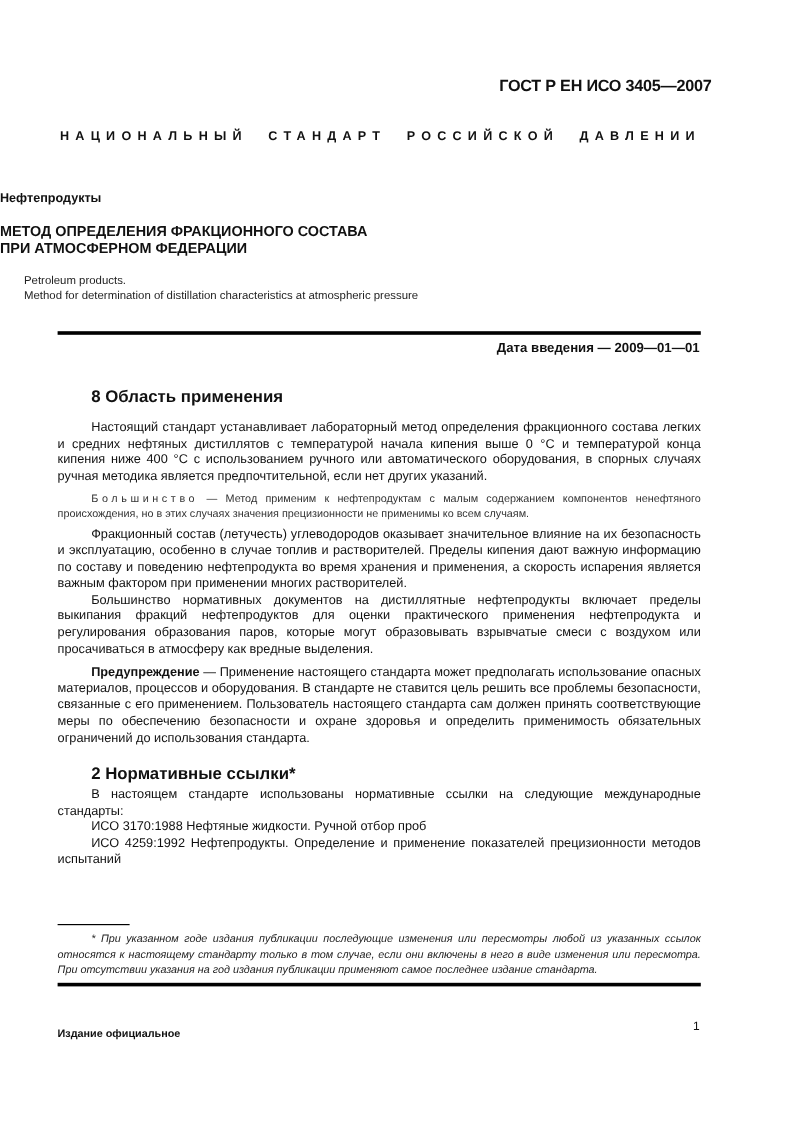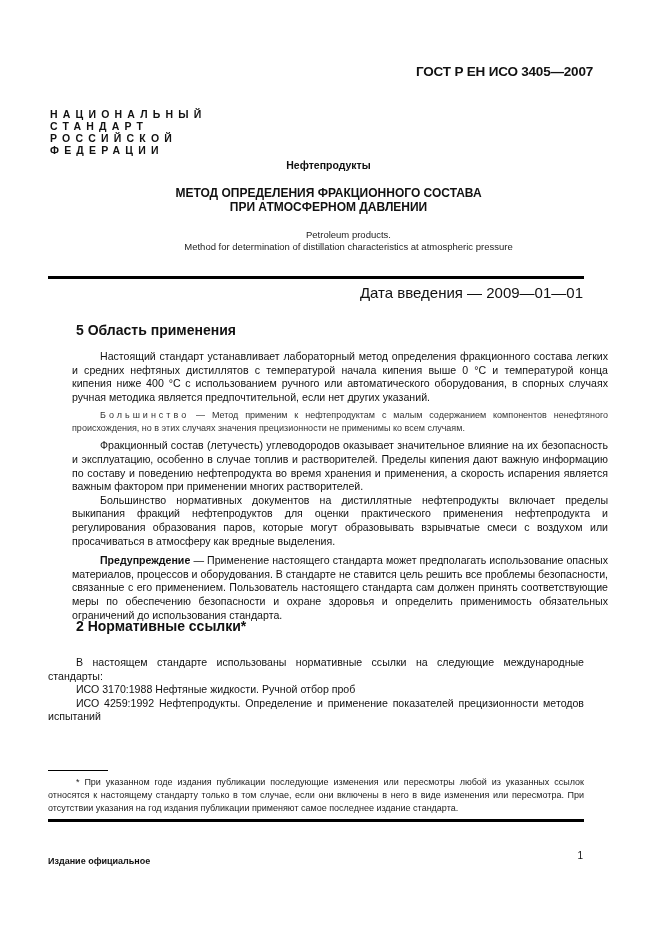--- a/index.html
+++ b/index.html
@@ -1,76 +1,76 @@
 <!DOCTYPE html>
 <html><head>
   <meta charset="utf-8">
   <style>
     html, body { margin: 0; padding: 0; background: #ffffff; }
     body { width: 661px; height: 936px; position: relative; overflow: hidden;
            font-family: "Liberation Sans", sans-serif; color: #111; }
     .abs { position: absolute; }
     .code { top: 64px; right: 68px; font-size: 13.5px; font-weight: bold; letter-spacing: -0.2px; }
     .natstd { top: 108px; left: 50px; width: 534px; font-size: 10.5px; font-weight: bold;
-              display: flex; justify-content: space-between; flex-direction: column; }
+              display: flex; justify-content: space-between; }
     .natstd span { letter-spacing: 5.2px; }
-    .center { left: 0; width: 657px; text-align: center; }
+    .center { left: 0; width: 657px; text-align: left; }
     .subject { top: 159px; font-size: 10.5px; font-weight: bold; }
     .title { top: 186px; font-size: 12px; font-weight: bold; line-height: 14px; }
     .entitle { top: 229px; font-size: 9.5px; line-height: 12px; color: #222; padding-left: 20px; }
     .rule-thick { left: 48px; width: 536px; height: 3px; background: #000; }
-    .date { top: 284px; right: 78px; font-size: 15px; font-weight: normal; }
+    .date { top: 284px; right: 78px; font-size: 11px; font-weight: bold; }
     .h { left: 76px; font-size: 14px; font-weight: bold; }
     .body { left: 48px; width: 536px; font-size: 10.6px; line-height: 13.6px; text-align: justify; }
     .body p { margin: 0 0 5px 0; text-indent: 28px; }
     .body p.tight { margin-bottom: 0; }
     .note { font-size: 9px !important; line-height: 12.5px; color: #333; }
     .spaced { letter-spacing: 3px; }
     .fn-rule { left: 48px; top: 770px; width: 60px; height: 1px; background: #000; }
     .footnote { left: 48px; top: 776px; width: 536px; font-size: 9px; line-height: 13px; text-align: justify; color: #222; }
-    .footnote p { margin: 0; text-indent: 28px; }
+    .footnote p { margin: 0; text-indent: 28px; font-style: italic; }
     .official { left: 48px; top: 856px; font-size: 9px; font-weight: bold; }
     .pagenum { right: 78px; top: 850px; font-size: 10px; }
   </style>
 </head>
 <body>
 
 <div class="abs code">ГОСТ Р ЕН ИСО 3405—2007</div>
 
 <div class="abs natstd">
   <span>НАЦИОНАЛЬНЫЙ</span>
   <span>СТАНДАРТ</span>
   <span>РОССИЙСКОЙ</span>
-  <span>ФЕДЕРАЦИИ</span>
+  <span>ДАВЛЕНИИ</span>
 </div>
 
 <div class="abs center subject">Нефтепродукты</div>
 <div class="abs center title">
   <div>МЕТОД ОПРЕДЕЛЕНИЯ ФРАКЦИОННОГО СОСТАВА</div>
-  <div>ПРИ АТМОСФЕРНОМ ДАВЛЕНИИ</div>
+  <div>ПРИ АТМОСФЕРНОМ ФЕДЕРАЦИИ</div>
 </div>
 <div class="abs center entitle">
   <div>Petroleum products.</div>
   <div>Method for determination of distillation characteristics at atmospheric pressure</div>
 </div>
 
 <div class="abs rule-thick" style="top:276px;"></div>
 <div class="abs date">Дата введения — 2009—01—01</div>
 
-<div class="abs h" style="top:322px;">5  Область применения</div>
+<div class="abs h" style="top:322px;">8  Область применения</div>
 
-<div class="abs body" style="top:350px;margin-left:24px;">
+<div class="abs body" style="top:350px;">
   <p>Настоящий стандарт устанавливает лабораторный метод определения фракционного состава легких и средних нефтяных дистиллятов с температурой начала кипения выше 0 °С и температурой конца кипения ниже 400 °С с использованием ручного или автоматического оборудования, в спорных случаях ручная методика является предпочтительной, если нет других указаний.</p>
   <p class="note"><span class="spaced">Большинство</span><span> — Метод применим к нефтепродуктам с малым содержанием компонентов ненефтяного происхождения, но в этих случаях значения прецизионности не применимы ко всем случаям.</span></p>
   <p class="tight">Фракционный состав (летучесть) углеводородов оказывает значительное влияние на их безопасность и эксплуатацию, особенно в случае топлив и растворителей. Пределы кипения дают важную информацию по составу и поведению нефтепродукта во время хранения и применения, а скорость испарения является важным фактором при применении многих растворителей.</p>
   <p>Большинство нормативных документов на дистиллятные нефтепродукты включает пределы выкипания фракций нефтепродуктов для оценки практического применения нефтепродукта и регулирования образования паров, которые могут образовывать взрывчатые смеси с воздухом или просачиваться в атмосферу как вредные выделения.</p>
   <p style="margin-top:6px;"><b>Предупреждение</b><span> — Применение настоящего стандарта может предполагать использование опасных материалов, процессов и оборудования. В стандарте не ставится цель решить все проблемы безопасности, связанные с его применением. Пользователь настоящего стандарта сам должен принять соответствующие меры по обеспечению безопасности и охране здоровья и определить применимость обязательных ограничений до использования стандарта.</span></p>
 </div>
 
-<div class="abs h" style="top:618px;">2  Нормативные ссылки*</div>
+<div class="abs h" style="top:636px;">2  Нормативные ссылки*</div>
 
 <div class="abs body" style="top:656px;">
   <p class="tight">В настоящем стандарте использованы нормативные ссылки на следующие международные стандарты:</p>
   <p class="tight">ИСО 3170:1988 Нефтяные жидкости. Ручной отбор проб</p>
   <p class="tight">ИСО 4259:1992 Нефтепродукты. Определение и применение показателей прецизионности методов испытаний</p>
 </div>
 
 <div class="abs fn-rule"></div>
 <div class="abs footnote">
   <p>* При указанном годе издания публикации последующие изменения или пересмотры любой из указанных ссылок относятся к настоящему стандарту только в том случае, если они включены в него в виде изменения или пересмотра. При отсутствии указания на год издания публикации применяют самое последнее издание стандарта.</p>

